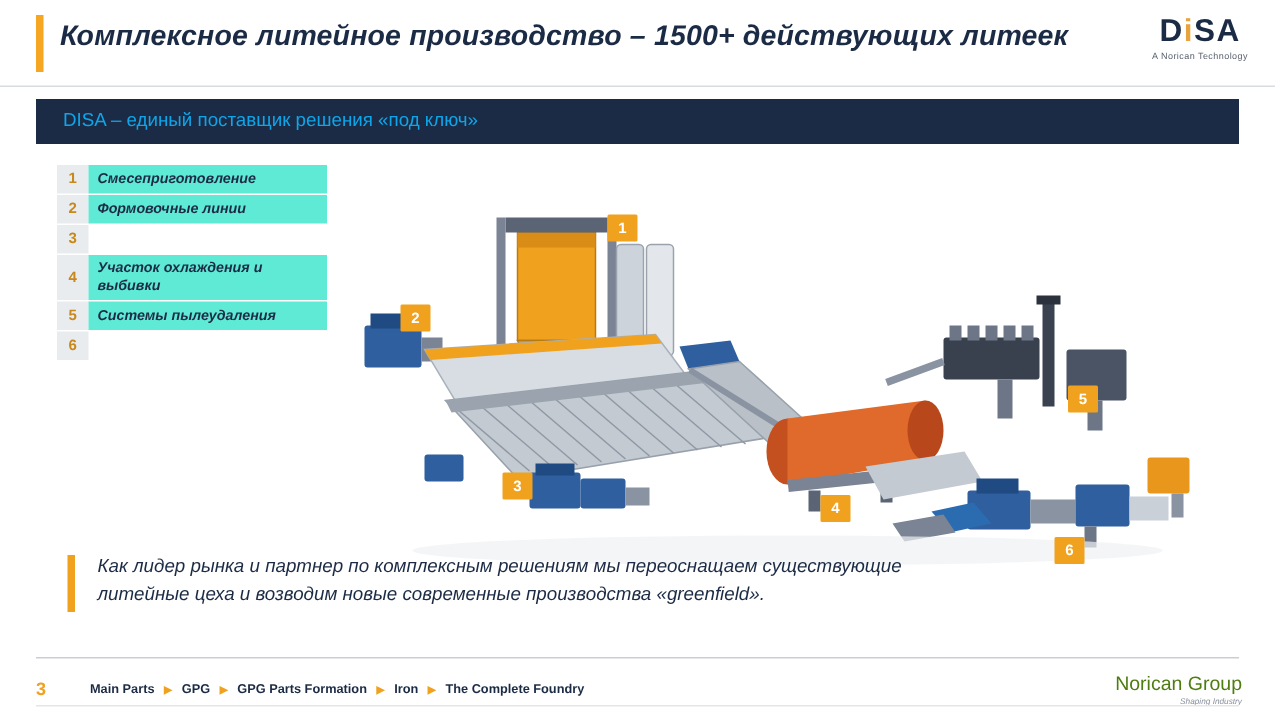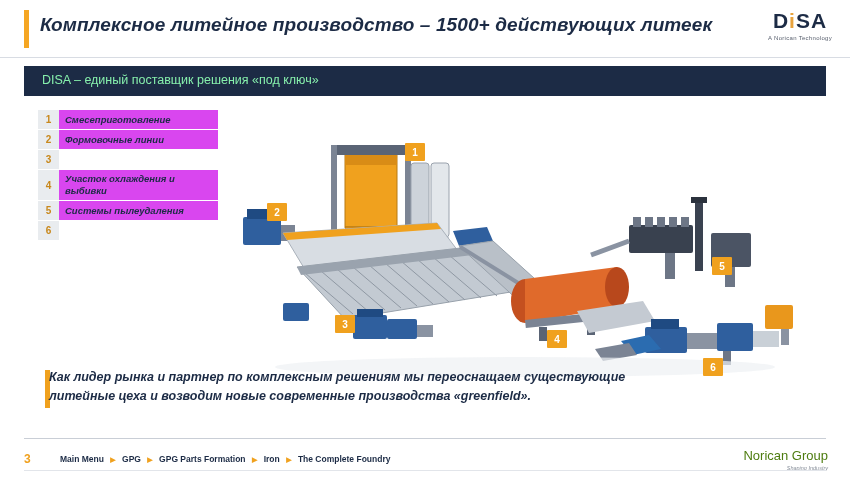--- a/index.html
+++ b/index.html
@@ -70,21 +70,21 @@
   .subband {
     position: absolute;
     left: 24px; top: 66px;
     width: 802px; height: 30px;
     background: #1c2b45;
   }
   .subband-text {
     position: absolute;
     left: 18px; top: 7px;
     font-size: 12.5px;
-    color: #86efac;
+    color: #0ea5e9;
     font-weight: normal;
   }
 
   
   .legend {
     position: absolute;
     left: 38px; top: 110px;
     width: 180px;
   }
   .legend-row {
@@ -101,21 +101,21 @@
     color: #b8860b;
     font-size: 10px;
     font-weight: bold;
     display: flex;
     align-items: center;
     justify-content: center;
     color: #c8881c;
   }
   .legend-label {
     flex: 1;
-    background: #d946ef;
+    background: #5eead4;
     color: #1c2b45;
     font-size: 9.5px;
     font-style: italic;
     font-weight: bold;
     padding: 3px 6px;
     display: flex;
     align-items: center;
     line-height: 1.25;
   }
 
@@ -147,24 +147,24 @@
     width: 730px;
   }
   .callout-bar {
     position: absolute;
     left: 0; top: 2px;
     width: 5px; height: 38px;
     background: #f0a11e;
   }
   .callout-text {
     position: absolute;
-    left: 4px; top: 0;
+    left: 20px; top: 0;
     width: 700px;
     font-size: 12.5px;
-    font-weight: bold;
+    font-weight: normal;
     font-style: italic;
     color: #1c2b45;
     line-height: 1.55;
   }
 
   
   .footer-rule {
     position: absolute;
     left: 24px; top: 438px;
     width: 802px; height: 1px;
@@ -374,21 +374,21 @@
     <div class="callout-text">
       <div>Как лидер рынка и партнер по комплексным решениям мы переоснащаем существующие</div>
       <div>литейные цеха и возводим новые современные производства «greenfield».</div>
     </div>
   </div>
 
   <div class="footer-rule"></div>
   <div class="page-num">3</div>
 
   <div class="crumb" style="left:60px;">
-    <span>Main Menu</span>
+    <span>Main Parts</span>
     <span class="crumb-sep">▶</span>
     <span>GPG</span>
     <span class="crumb-sep">▶</span>
     <span>GPG Parts Formation</span>
     <span class="crumb-sep">▶</span>
     <span>Iron</span>
     <span class="crumb-sep">▶</span>
     <span class="dim">The Complete Foundry</span>
   </div>
 

